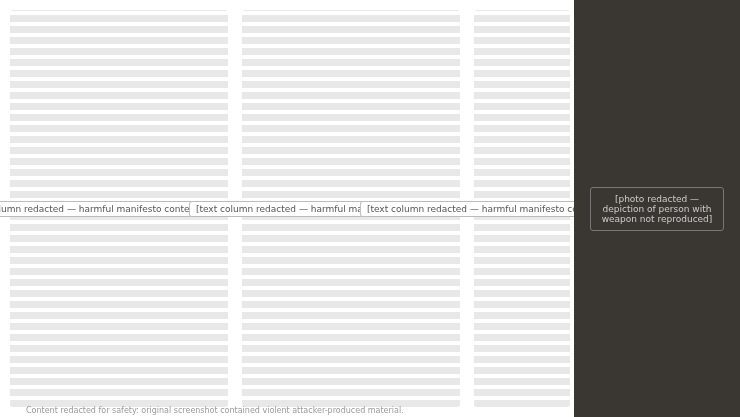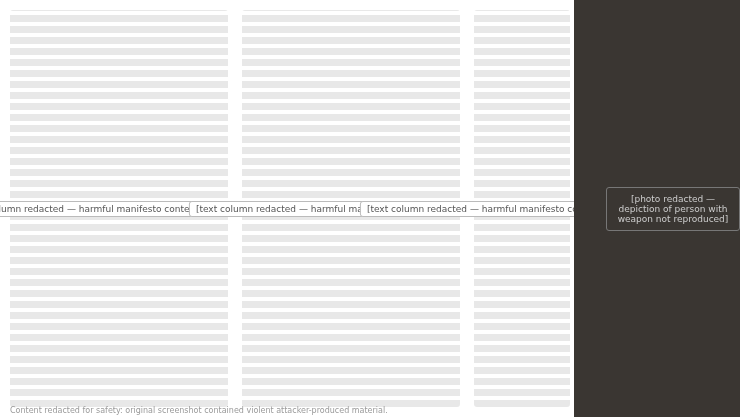--- a/index.html
+++ b/index.html
@@ -53,34 +53,34 @@
   }
   .photo-placeholder {
     position: absolute;
     top: 0;
     right: 0;
     width: 166px;
     height: 417px;
     background: #3a3632;
     display: flex;
     align-items: center;
-    justify-content: flex-end;
+    justify-content: center;
   }
   .photo-redact-label {
     color: #cccccc;
     font-size: 9px;
     text-align: center;
     padding: 6px;
     border: 1px solid #777777;
     border-radius: 3px;
     max-width: 120px;
   }
   .notice-bar {
     position: absolute;
-    left: 10px;
+    left: 26px;
     bottom: 2px;
     font-size: 8px;
     color: #999999;
   }
 </style>
 </head>
 <body>
 
 <div class="page">
 

